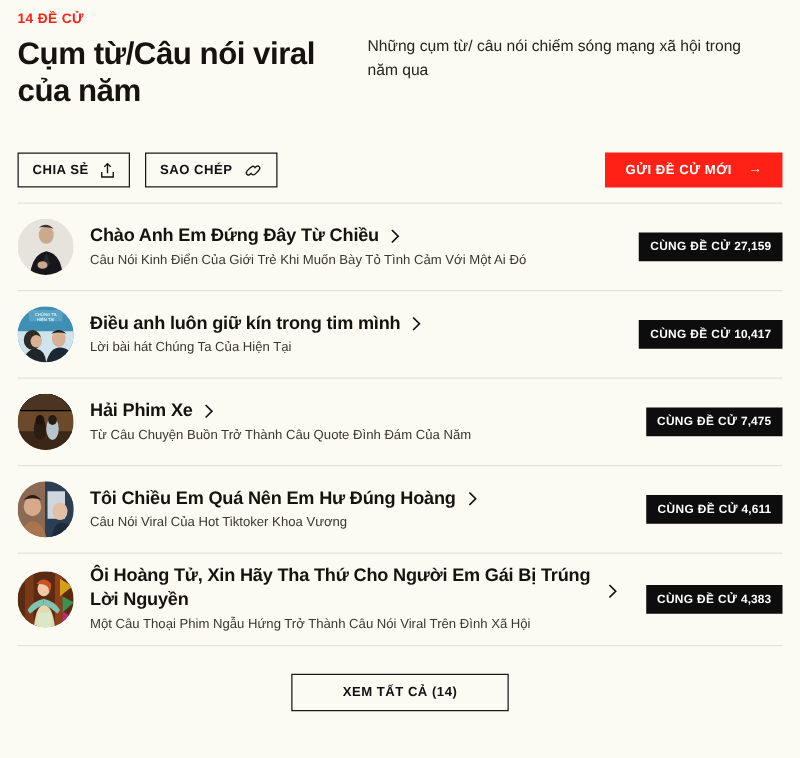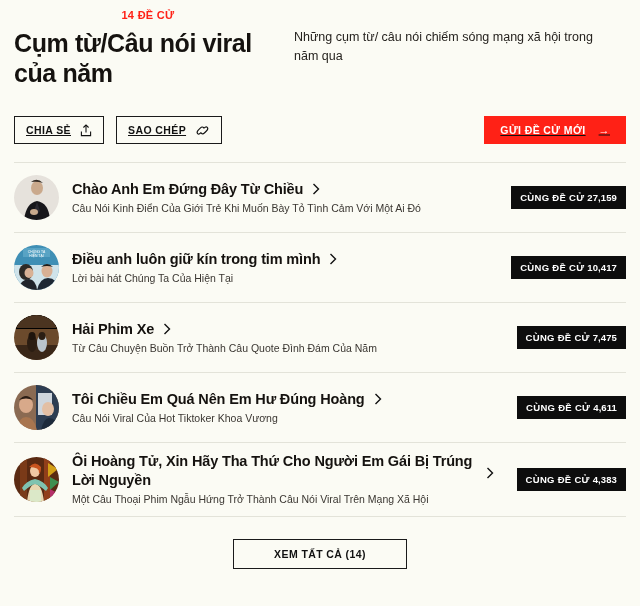--- a/index.html
+++ b/index.html
@@ -37,45 +37,43 @@
     padding-top: 20px;
     padding-left: 12px;
   }
   .eyebrow {
     font-size: 11px;
     font-weight: bold;
     letter-spacing: 0.3px;
     color: #ff2116;
     margin: 0 0 6px 0;
     line-height: 14px;
-    text-align: center;
   }
   .headline {
     font-size: 25px;
     line-height: 30px;
     font-weight: bold;
     letter-spacing: -0.4px;
     margin: 0;
     color: #15120f;
   }
   .deck {
     font-size: 12.5px;
     line-height: 19px;
     color: #26231f;
     margin: 0;
     max-width: 320px;
   }
 
   
   .actionbar {
     display: flex;
-    align-items: center;
+    align-items: flex-end;
     padding: 22px 14px 0 14px;
     height: 62px;
-    text-decoration: underline;
   }
   .btn-outline {
     display: inline-flex;
     align-items: center;
     justify-content: center;
     gap: 9px;
     height: 28px;
     padding: 0 11px;
     border: 1px solid #1a1a1a;
     background: transparent;
@@ -396,21 +394,21 @@
       </div>
       <div class="row-body">
         <div class="title-line">
           <h2 class="row-title">Ôi Hoàng Tử, Xin Hãy Tha Thứ Cho Người Em Gái Bị Trúng Lời Nguyền</h2>
           <span class="chev">
             <svg width="8" height="12" viewBox="0 0 8 12" fill="none" aria-hidden="true">
               <path d="M1.5 1 L6.5 6 L1.5 11" stroke="#111" stroke-width="1.4" fill="none"></path>
             </svg>
           </span>
         </div>
-        <p class="row-sub">Một Câu Thoại Phim Ngẫu Hứng Trở Thành Câu Nói Viral Trên Mạng Xã Hội</p>
+        <p class="row-sub">Một Câu Thoại Phim Ngẫu Hứng Trở Thành Câu Nói Viral Trên Đình Xã Hội</p>
       </div>
       <button class="vote">
         <span>CÙNG ĐỀ CỬ</span>
         <span class="count">4,383</span>
       </button>
     </div>
 
   </div>
 
   <div class="footer">

